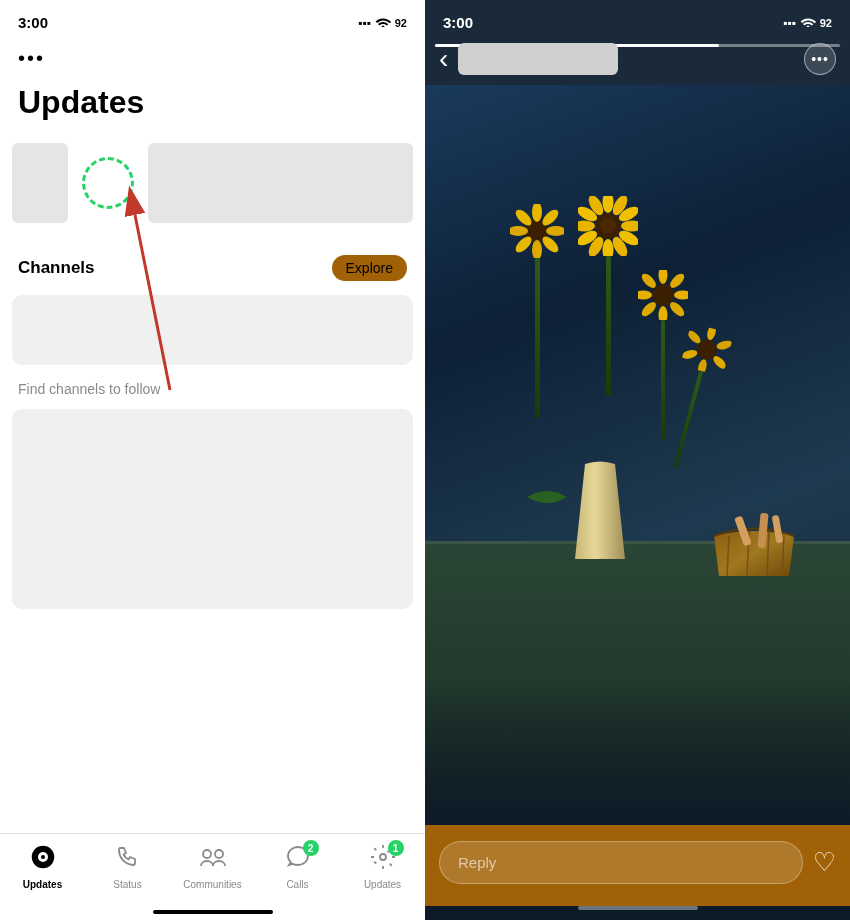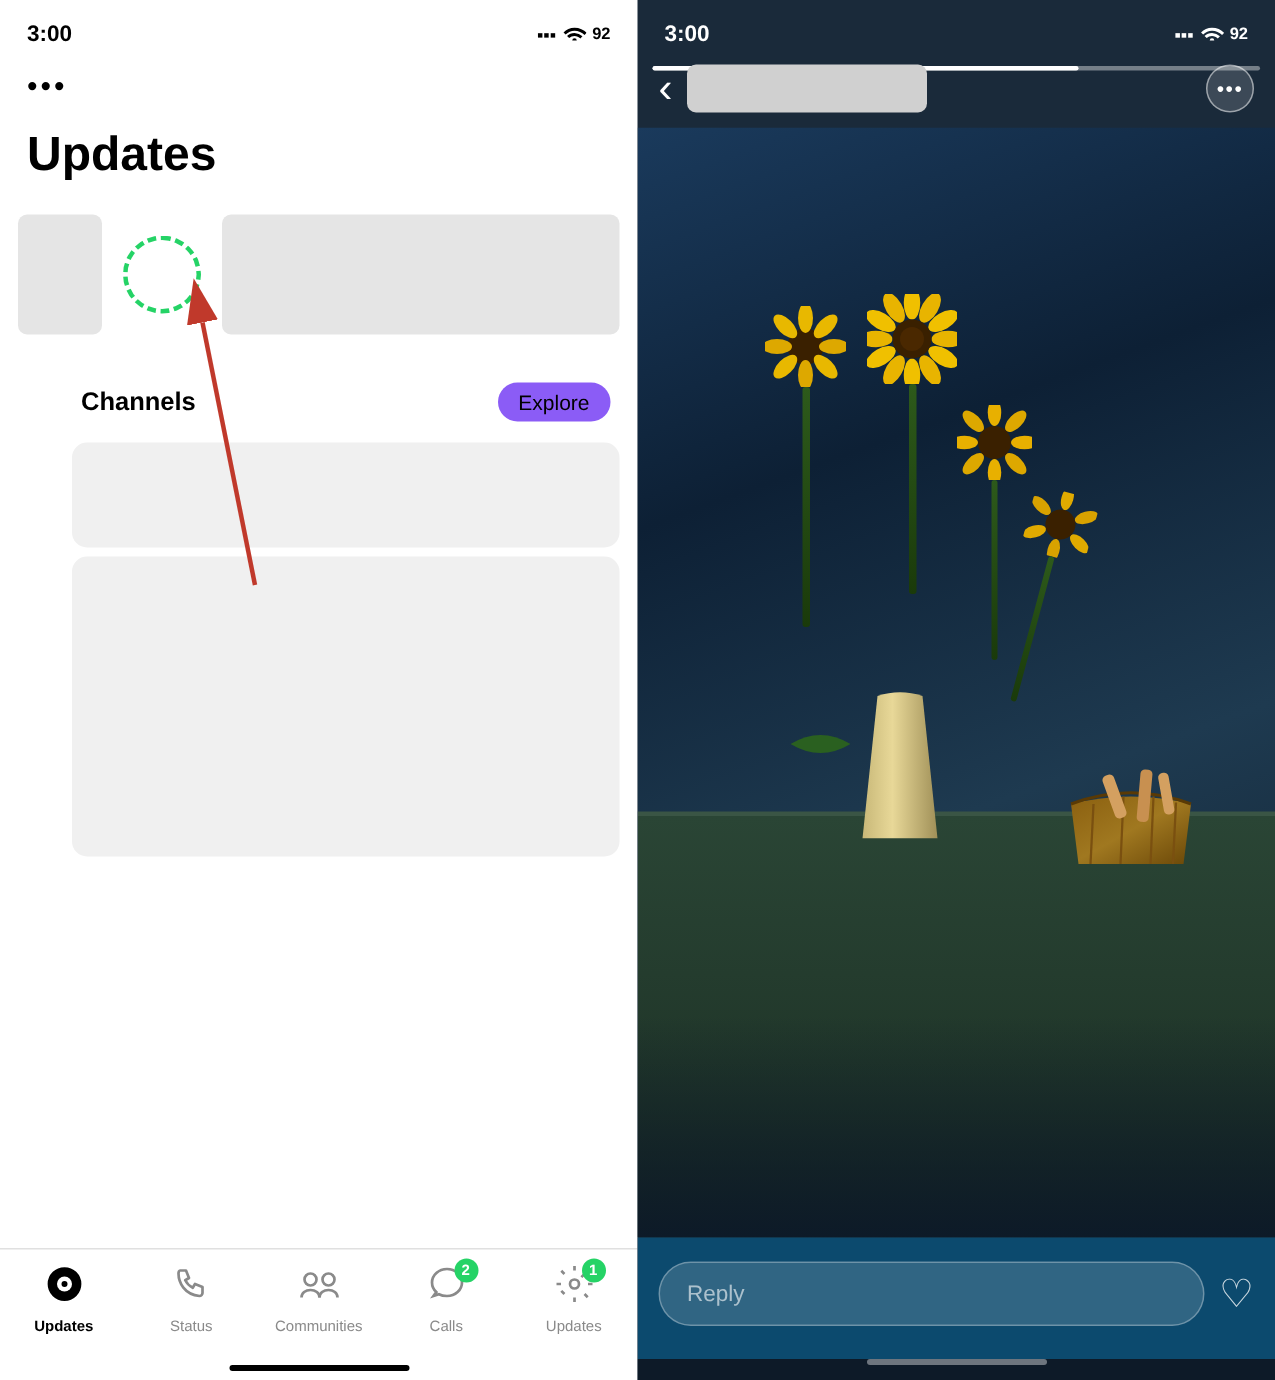--- a/index.html
+++ b/index.html
@@ -123,25 +123,24 @@
     .status-thumb-right {
       flex: 1;
       height: 80px;
       background: #e5e5e5;
       border-radius: 6px;
     }
 
     
     .channels-section {
       margin-top: 6px;
-      padding-left: 36px;
     }
 
     .explore-btn {
-      background: #8b5cf6;
+      background: #a16207;
       border: none;
       border-radius: 16px;
       padding: 5px 14px;
       font-size: 14px;
       font-weight: 500;
       color: #000;
       cursor: pointer;
     }
 
     .channels-empty-box {
@@ -407,20 +406,21 @@
     </div>
     <div class="status-thumb-right"></div>
   </div>
 
   <div class="channels-section">
     <div class="section-header">
       <span class="section-label">Channels</span>
       <button class="explore-btn">Explore</button>
     </div>
     <div class="channels-empty-box"></div>
+    <div class="find-channels-text">Find channels to follow</div>
     <div class="channels-placeholder-large"></div>
   </div>
 
   <div class="bottom-nav">
 
     <div class="nav-item">
       <div class="nav-icon active">
         <svg width="26" height="26" viewBox="0 0 26 26" fill="none">
           <circle cx="13" cy="13" r="10" stroke="#000" stroke-width="2.5" fill="#000"></circle>
           <circle cx="13" cy="13" r="5" fill="#fff"></circle>
@@ -629,21 +629,21 @@
         <svg width="40" height="25" viewBox="0 0 40 25">
           <path d="M0 12 Q20 0 40 12 Q20 24 0 12Z" fill="#2a6020"></path>
         </svg>
       </div>
 
       <div style="position:absolute; bottom:0; left:0; right:0; height:20%; background: linear-gradient(180deg, transparent 0%, #0d1a28 100%);"></div>
 
     </div>
   </div>
 
-  <div style="background: #0c4a6e; padding: 16px 14px 14px; position:relative;">
+  <div style="background: #a16207; padding: 16px 14px 14px; position:relative;">
     <div class="reply-bar" style="position:static; display:flex; align-items:center; gap:10px;">
       <div class="reply-input">Reply</div>
       <span class="reply-heart-btn" style="font-size:26px; color:rgba(255,255,255,0.8);">♡</span>
     </div>
     <div style="height:8px;"></div>
   </div>
 
   <div style="background: #0d1a28; padding-bottom: 10px; display:flex; justify-content:center;">
     <div style="height:4px; width:120px; background:rgba(255,255,255,0.4); border-radius:2px;"></div>
   </div>

